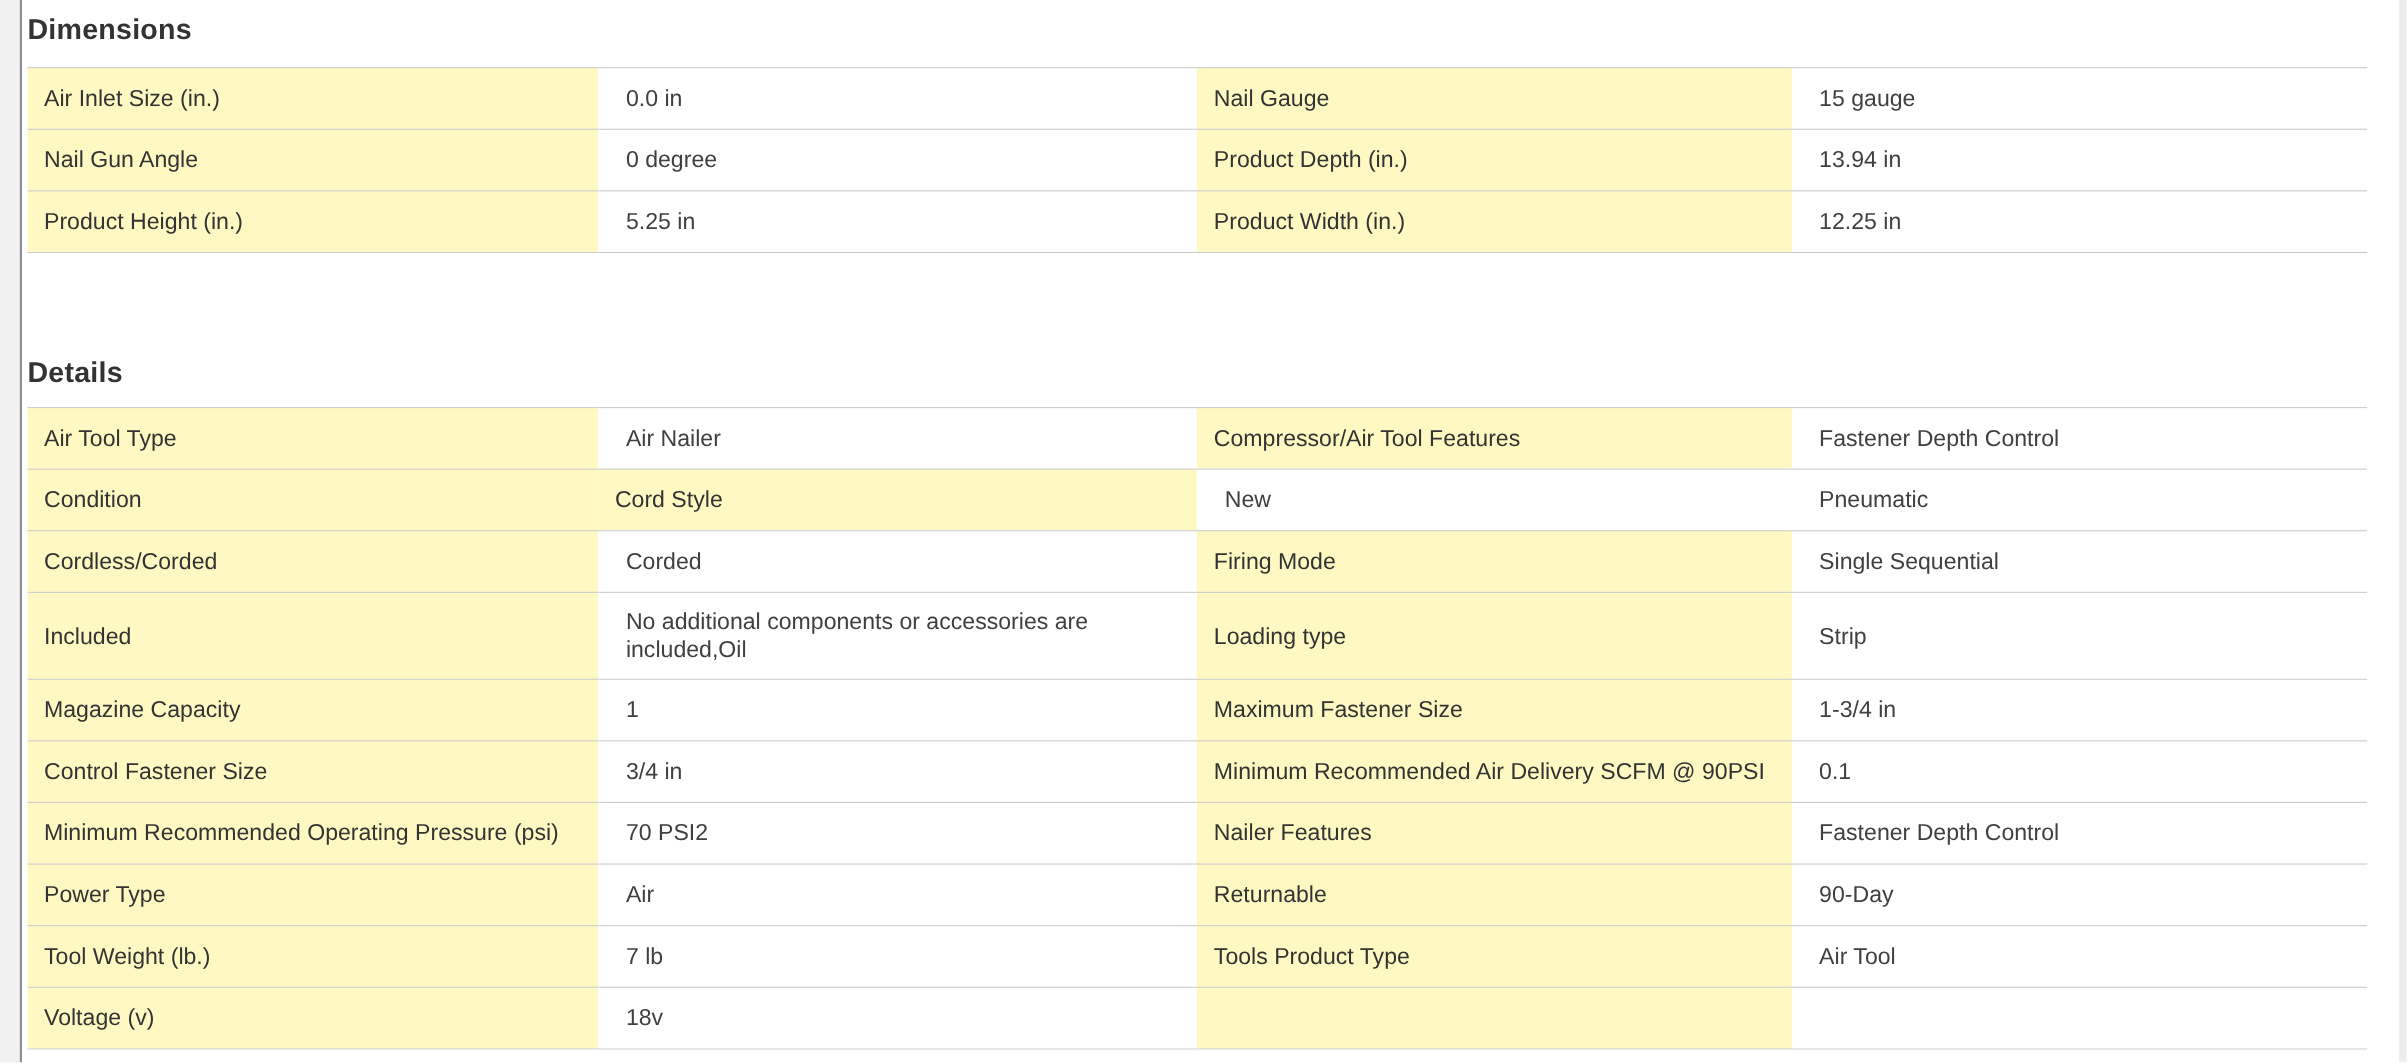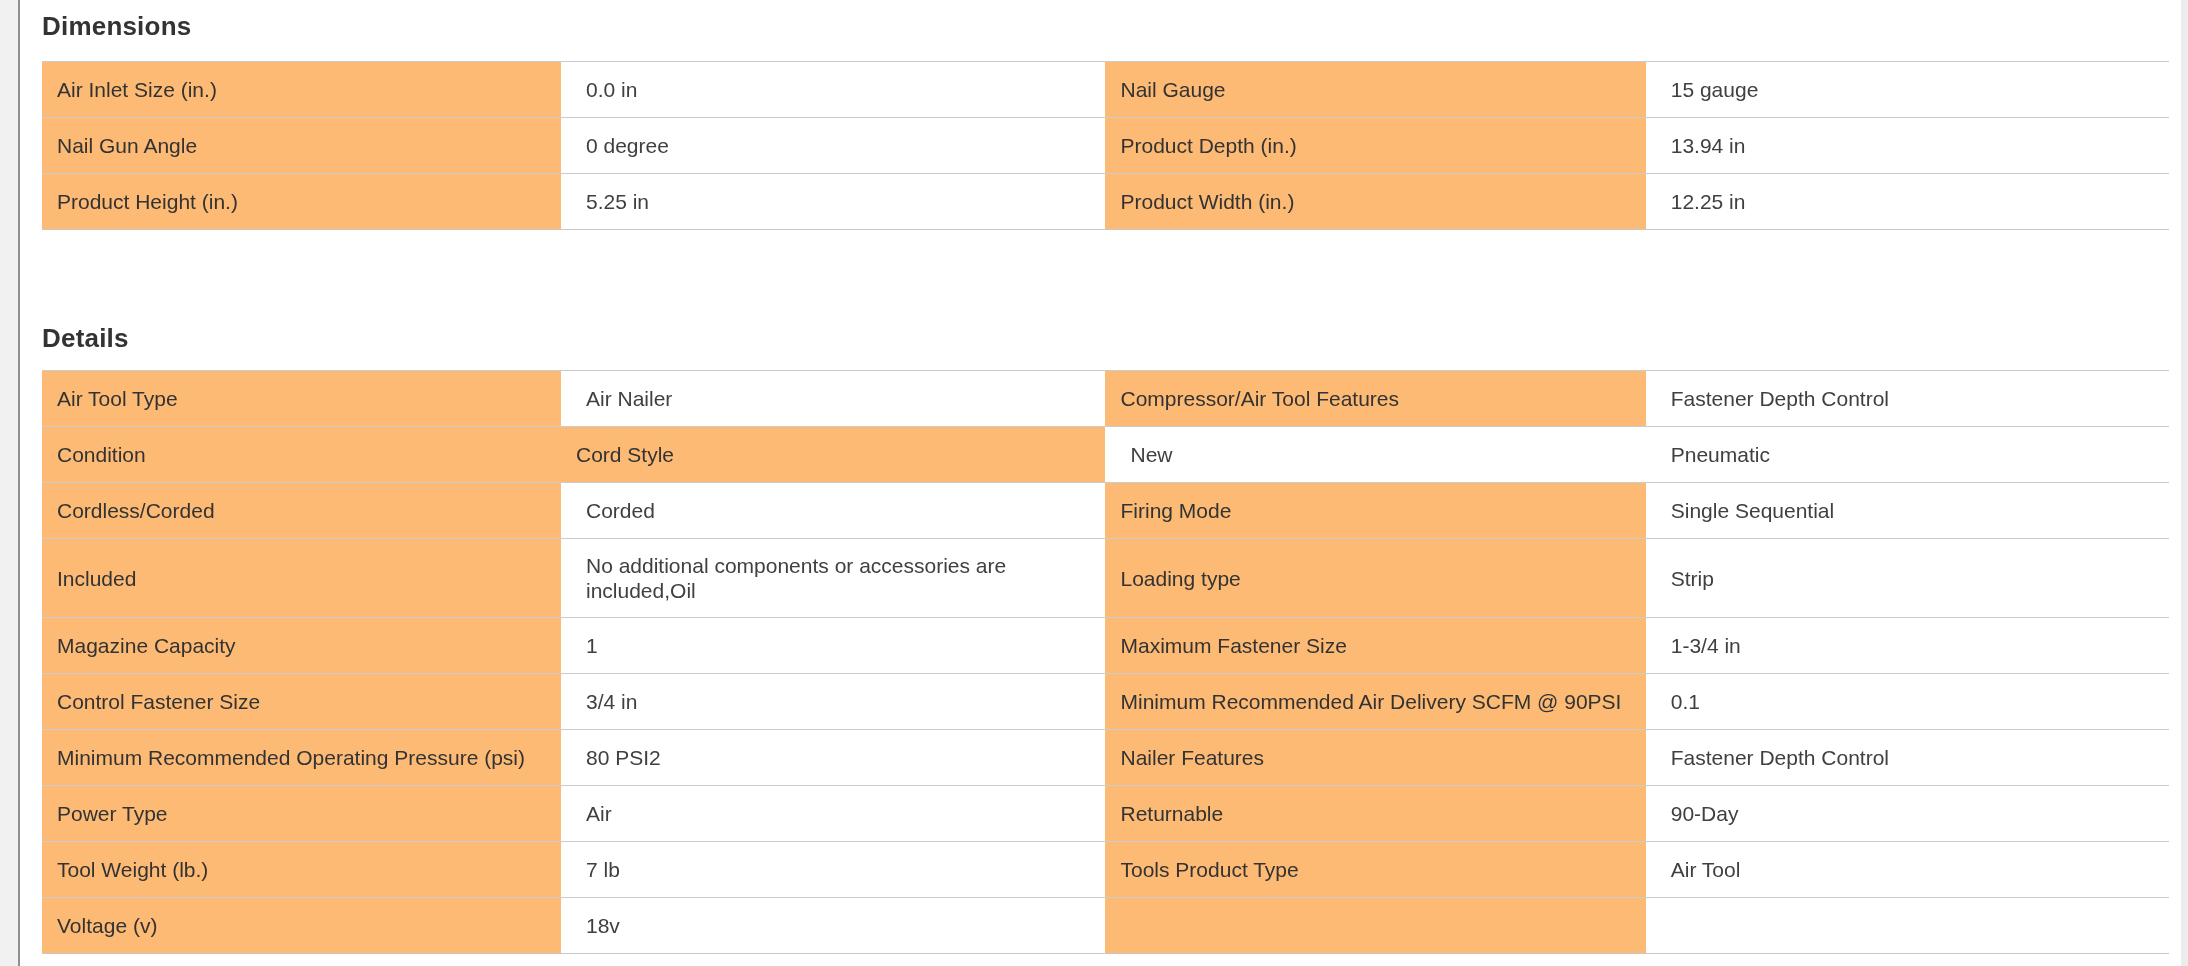--- a/index.html
+++ b/index.html
@@ -21,21 +21,21 @@
     width: 2px; height: 100%;
     background: #8f8f8f;
   }
   .right-gutter {
     position: absolute; right: 0; top: 0;
     width: 7px; height: 100%;
     background: #ececec;
   }
   .content {
     position: absolute;
-    left: 42px; top: 0;
+    left: 25px; top: 0;
     width: 2127px;
   }
   .section--dimensions { margin-top: 10px; }
   .section--details   { margin-top: 92px; }
   .section-title {
     font-size: 26px;
     line-height: 32px;
     font-weight: 600;
     color: #333333;
     letter-spacing: 0.2px;
@@ -51,21 +51,21 @@
     border-top: 1px solid #cccccc;
     min-height: 56px;
     box-sizing: border-box;
     display: flex;
     align-items: center;
     font-size: 21px;
     line-height: 25px;
     color: #333333;
   }
   .lbl {
-    background: #fdba74;
+    background: #fef9c3;
     padding: 14px 15px 14px 15px;
   }
   .val {
     background: #ffffff;
     padding: 14px 32px 14px 25px;
     color: #404040;
   }
 </style>
 </head>
 <body>
@@ -116,21 +116,21 @@
           <div class="cell val">Strip</div>
           <div class="cell lbl">Magazine Capacity</div>
           <div class="cell val">1</div>
           <div class="cell lbl">Maximum Fastener Size</div>
           <div class="cell val">1-3/4 in</div>
           <div class="cell lbl">Control Fastener Size</div>
           <div class="cell val">3/4 in</div>
           <div class="cell lbl">Minimum Recommended Air Delivery SCFM @ 90PSI</div>
           <div class="cell val">0.1</div>
           <div class="cell lbl">Minimum Recommended Operating Pressure (psi)</div>
-          <div class="cell val">80 PSI2</div>
+          <div class="cell val">70 PSI2</div>
           <div class="cell lbl">Nailer Features</div>
           <div class="cell val">Fastener Depth Control</div>
           <div class="cell lbl">Power Type</div>
           <div class="cell val">Air</div>
           <div class="cell lbl">Returnable</div>
           <div class="cell val">90-Day</div>
           <div class="cell lbl">Tool Weight (lb.)</div>
           <div class="cell val">7 lb</div>
           <div class="cell lbl">Tools Product Type</div>
           <div class="cell val">Air Tool</div>

